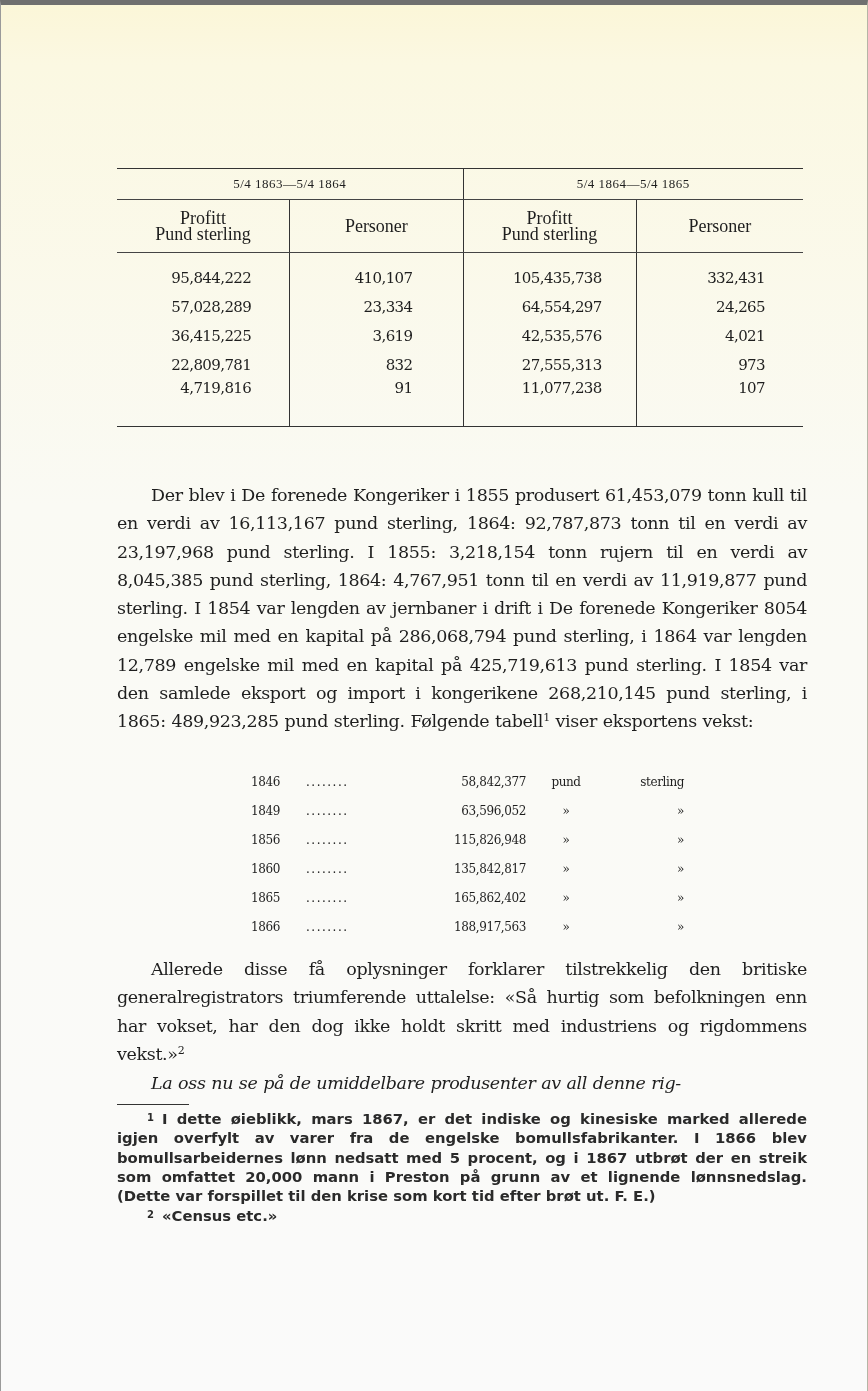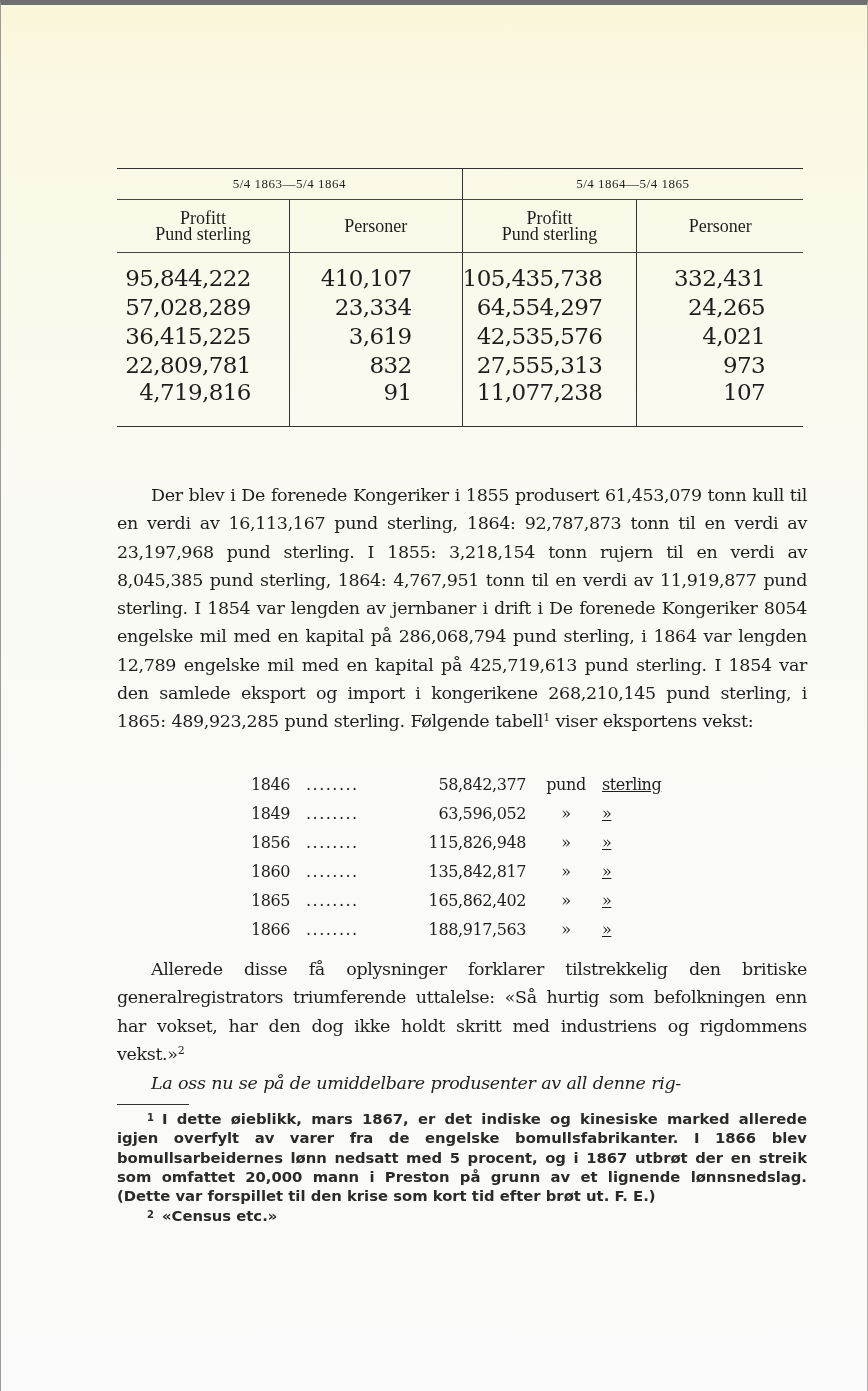--- a/index.html
+++ b/index.html
@@ -36,46 +36,46 @@
   .profit-table tr.period-row th {
     height: 30px; font-size: 13px; font-weight: normal; letter-spacing: 0.5px;
     border-top: 1.5px solid #333; border-bottom: 1.5px solid #444;
   }
   .profit-table tr.col-row th {
     height: 52px; font-size: 18px; font-weight: normal; line-height: 16px;
     border-bottom: 1.5px solid #444;
   }
   .vline { border-left: 1.5px solid #333; }
   .profit-table td {
-    font-family: "DejaVu Serif", serif; font-size: 23px; text-align: right;
+    font-family: "DejaVu Serif", serif; font-size: 15px; text-align: right;
     height: 29px; letter-spacing: -0.6px;
   }
   .profit-table tr.first td { padding-top: 10px; }
   .profit-table tr.last td { height: 47px; vertical-align: top; padding-top: 0; border-bottom: 1.5px solid #333; }
   .c1 { padding-right: 38px !important; width: 134px; }
   .c2 { padding-right: 50px !important; width: 122px; }
   .c3 { padding-right: 34px !important; width: 138px; margin-left: 8px; }
   .c4 { padding-right: 38px !important; width: 128px; }
 
   .body-text {
     position: absolute; left: 116px; width: 690px;
     font-family: "DejaVu Serif", serif; font-size: 17.5px; line-height: 28.3px;
     text-align: justify; letter-spacing: -0.35px; word-spacing: 0.5px;
   }
   .p1 { top: 476px; }
   .indent { text-indent: 34px; }
   sup { font-size: 11px; line-height: 0; vertical-align: 6px; }
 
-  .export-list { position: absolute; top: 770px; left: 250px; font-family: "DejaVu Serif", serif; font-size: 16px; letter-spacing: -0.4px; }
+  .export-list { position: absolute; top: 770px; left: 250px; font-family: "DejaVu Serif", serif; font-size: 12px; letter-spacing: -0.4px; }
   .export-row { height: 29px; display: flex; align-items: baseline; }
   .er-year { width: 55px; }
   .er-dots { width: 100px; letter-spacing: 1.5px; }
   .er-value { width: 120px; text-align: right; }
   .er-unit1 { width: 72px; text-align: center; margin-left: 4px; }
-  .er-unit2 { width: 82px; text-align: left; text-decoration: underline; }
+  .er-unit2 { width: 82px; text-align: right; }
 
   .p2 { top: 950px; }
   .p3 { top: 1064px; }
 
   .footnote-rule { position: absolute; top: 1099px; left: 116px; width: 72px; border-top: 1px solid #333; }
   .footnotes {
     position: absolute; top: 1103px; left: 116px; width: 690px;
     font-family: "DejaVu Sans", sans-serif; font-size: 14.8px; line-height: 19.3px;
     text-align: justify; letter-spacing: 0px; font-weight: bold; color: #2a2a2a;
   }

